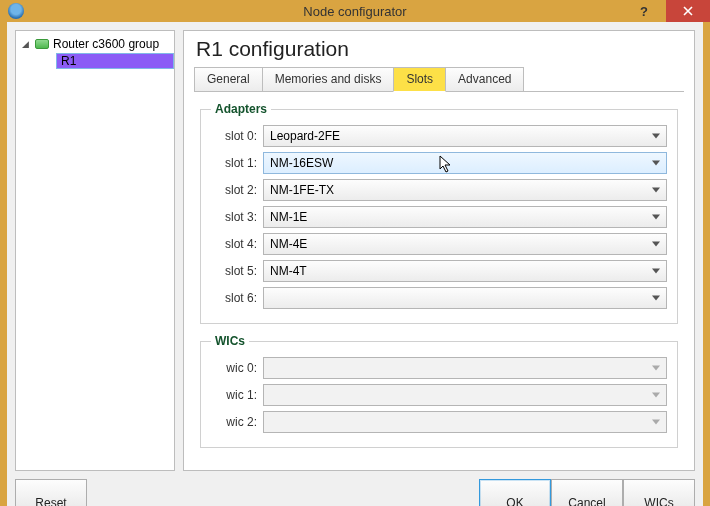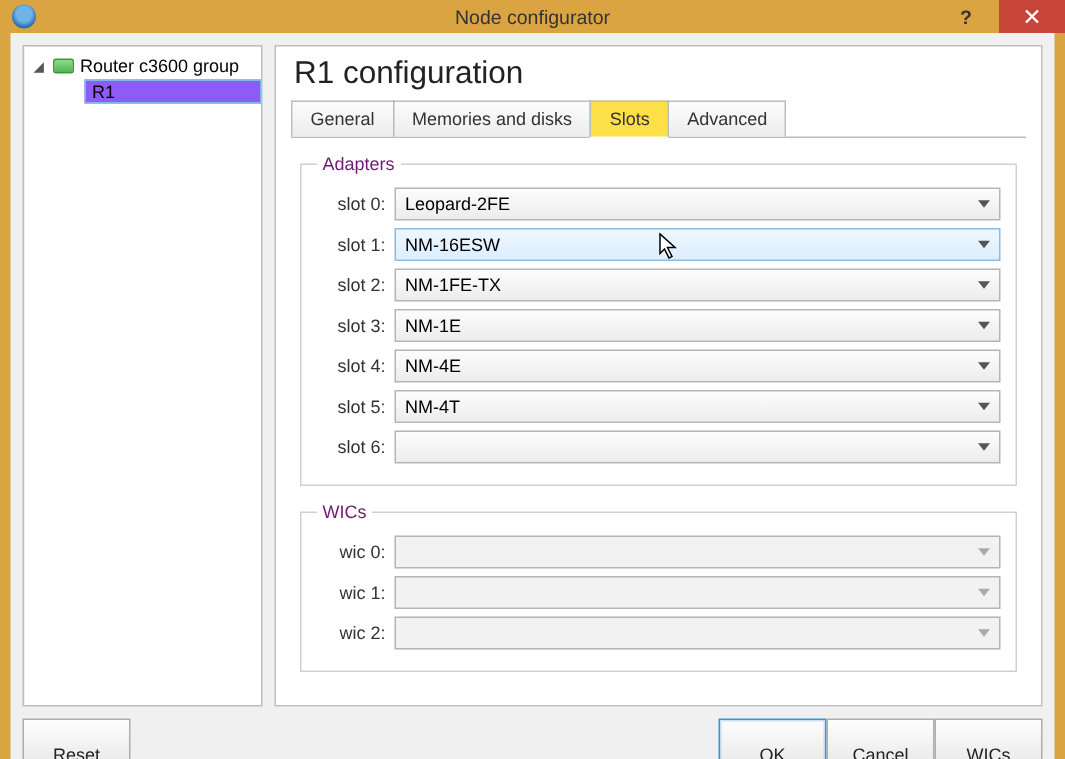--- a/index.html
+++ b/index.html
@@ -156,22 +156,23 @@
     padding: 10px 6px 6px 6px;
     overflow: auto;
   }
   fieldset.groupbox {
     border: 1px solid #d0d0d0;
     margin: 0 0 10px 0;
     padding: 8px 10px 10px 10px;
   }
   fieldset.groupbox legend {
     padding: 0 4px;
-    color: #701a75;
+    color: #14532d;
     font-size: 12px;
+    font-weight: bold;
   }
   .form-row {
     display: flex;
     align-items: center;
     height: 24px;
     margin-bottom: 3px;
     gap: 6px;
   }
   .form-label {
     width: 46px;

